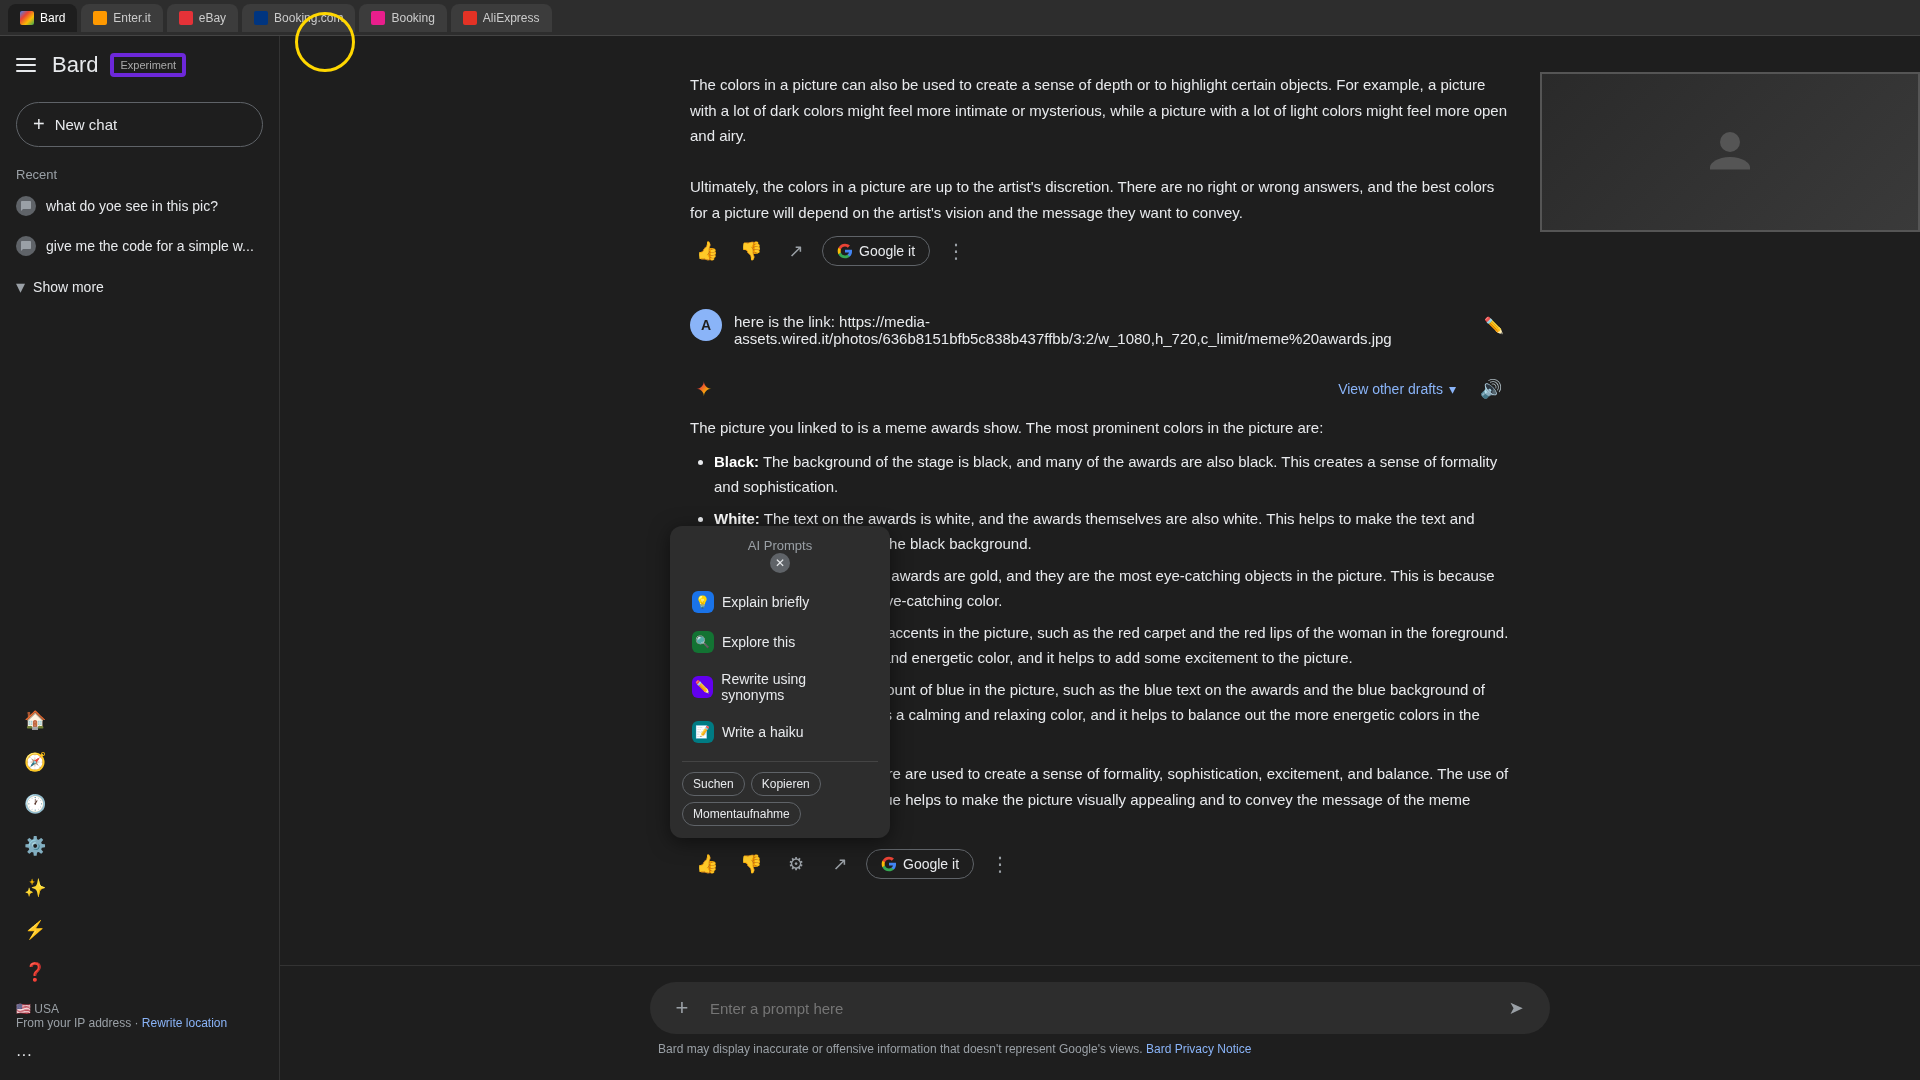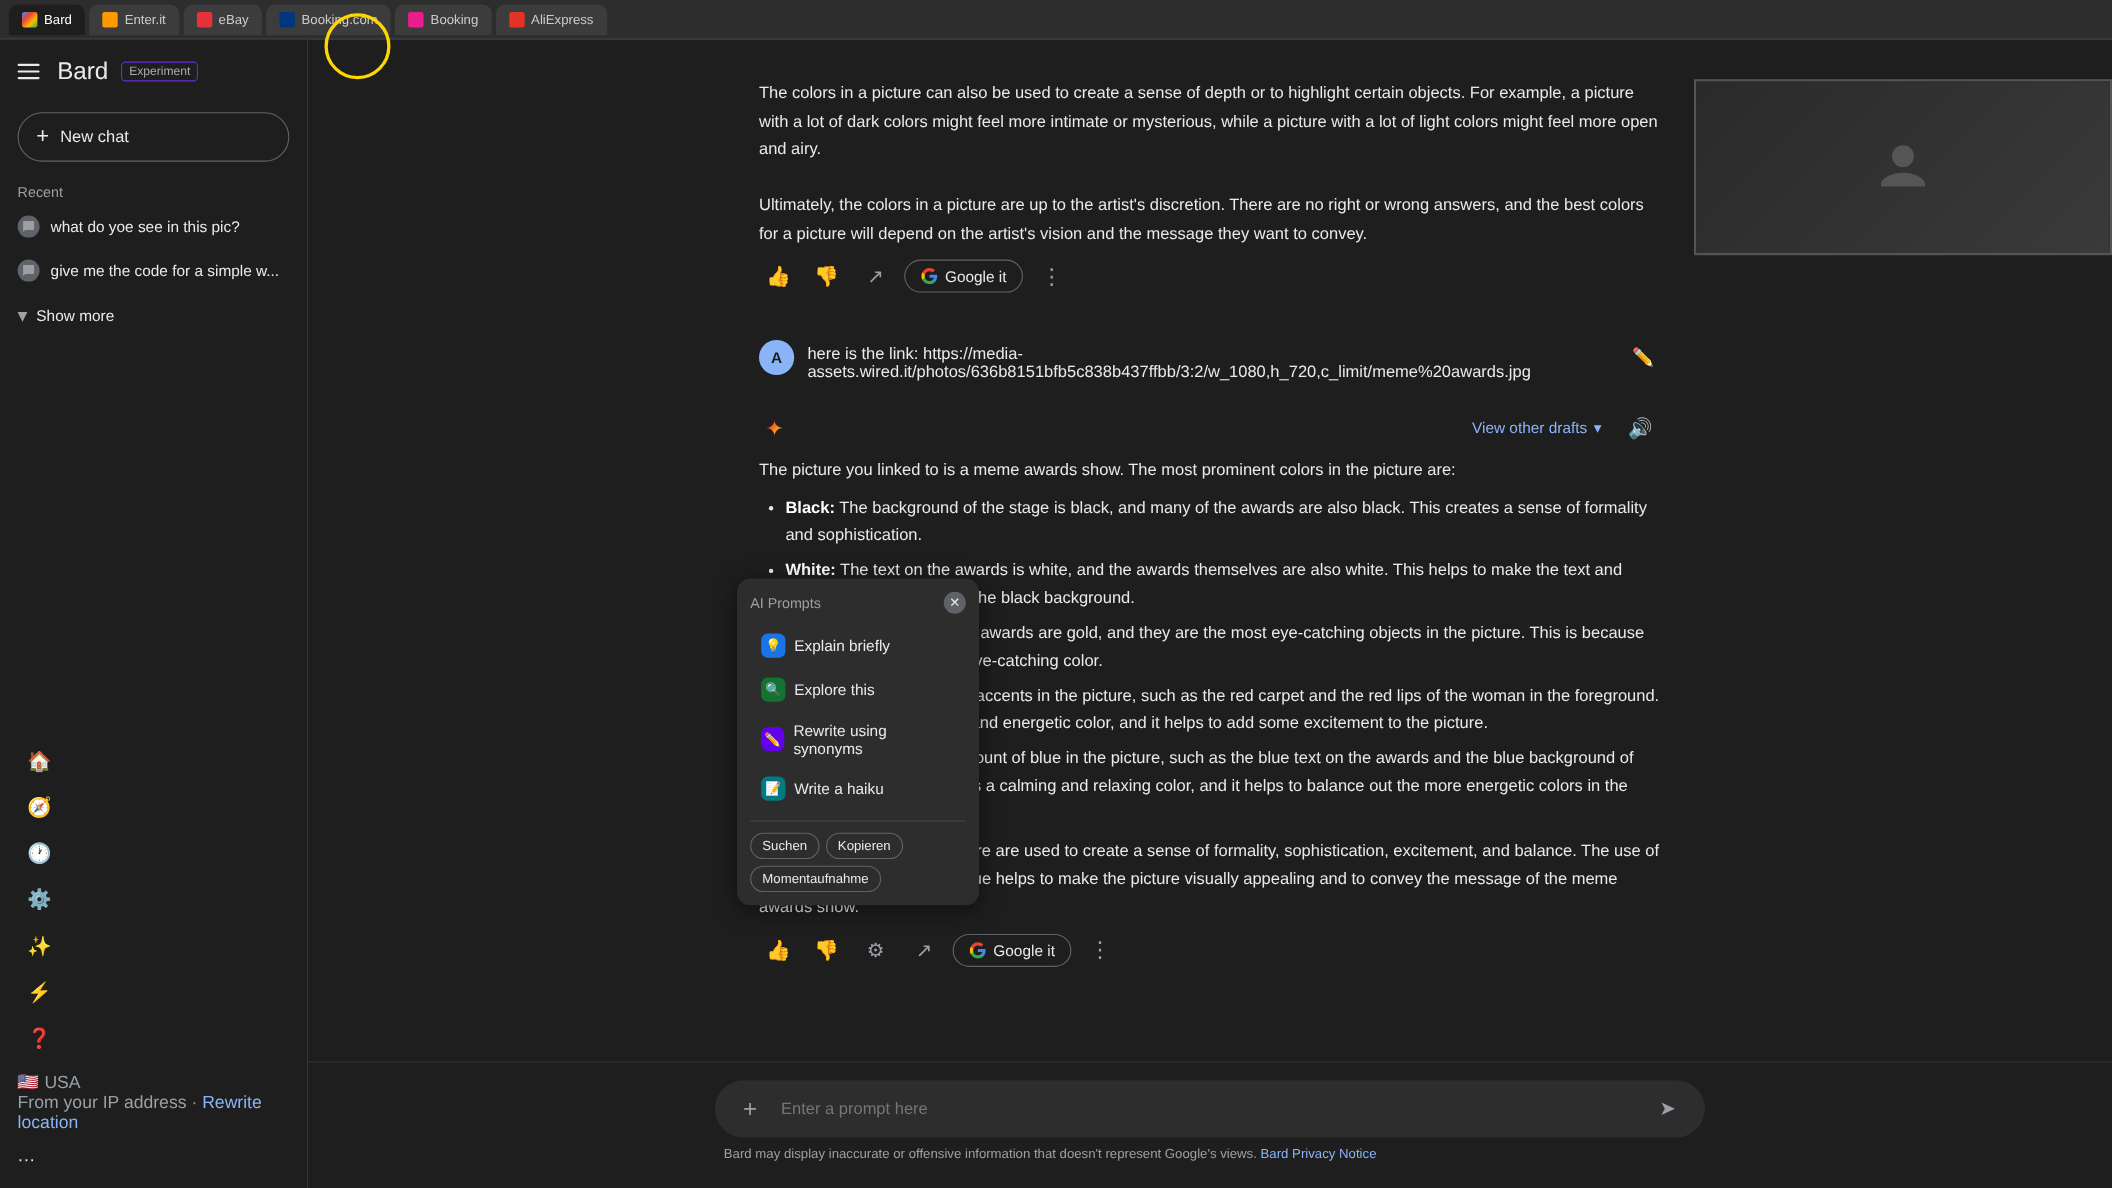--- a/index.html
+++ b/index.html
@@ -19,37 +19,37 @@
 
     
     .app-layout { display: flex; flex: 1; overflow: hidden; }
 
     
     .sidebar { width: 280px; background: #1e1e1e; display: flex; flex-direction: column; padding: 8px 0; border-right: 1px solid #333; flex-shrink: 0; }
     .sidebar-header { display: flex; align-items: center; gap: 12px; padding: 8px 16px 16px; }
     .menu-icon { width: 24px; height: 24px; display: flex; flex-direction: column; gap: 4px; cursor: pointer; justify-content: center; }
     .menu-icon span { display: block; width: 20px; height: 2px; background: #e8eaed; border-radius: 1px; }
     .bard-logo { font-size: 22px; font-weight: 500; color: #e8eaed; }
-    .experiment-badge { font-size: 11px; border: 1px solid #6d28d9; border-radius: 4px; padding: 2px 6px; color: #aaa; text-align: right; }
+    .experiment-badge { font-size: 11px; border: 4px solid #6d28d9; border-radius: 4px; padding: 2px 6px; color: #aaa; text-align: right; }
 
     .new-chat-btn { margin: 8px 16px; display: flex; align-items: center; gap: 10px; padding: 10px 16px; border-radius: 24px; border: 1px solid #5f6368; cursor: pointer; color: #e8eaed; font-size: 15px; background: transparent; }
     .plus-icon { font-size: 20px; color: #e8eaed; }
 
     .recent-label { padding: 12px 16px 4px; font-size: 13px; color: #9aa0a6; font-weight: 500; }
 
     .chat-item { display: flex; align-items: center; gap: 10px; padding: 10px 16px; cursor: pointer; border-radius: 0 24px 24px 0; margin-right: 8px; font-size: 14px; color: #e8eaed; }
     .chat-item.active { background: #004a77; }
     .chat-icon { width: 20px; height: 20px; background: #5f6368; border-radius: 50%; flex-shrink: 0; display: flex; align-items: center; justify-content: center; }
     .chat-item-text { overflow: hidden; text-overflow: ellipsis; white-space: nowrap; }
 
     .show-more-btn { display: flex; align-items: center; gap: 8px; padding: 10px 16px; cursor: pointer; font-size: 14px; color: #e8eaed; }
 
     .sidebar-bottom { margin-top: auto; }
 
-    .usa-flag { padding: 8px 16px; font-size: 16px; color: #9aa0a6; }
+    .usa-flag { padding: 8px 16px; font-size: 12px; color: #9aa0a6; }
     .update-location { color: #8ab4f8; cursor: pointer; }
     .dot-menu { padding: 8px 16px; cursor: pointer; }
 
     
     .main-content { flex: 1; display: flex; flex-direction: column; overflow: hidden; position: relative; }
     .chat-area { flex: 1; overflow-y: auto; padding: 20px 0; }
 
     .message-container { max-width: 900px; margin: 0 auto; padding: 0 40px; }
 
     
@@ -84,21 +84,21 @@
     .input-container { max-width: 900px; margin: 0 auto; display: flex; align-items: center; gap: 12px; background: #2d2d2d; border-radius: 28px; padding: 8px 16px; }
     .add-btn { width: 32px; height: 32px; border-radius: 50%; border: none; background: transparent; cursor: pointer; display: flex; align-items: center; justify-content: center; color: #9aa0a6; font-size: 22px; }
     .prompt-input { flex: 1; background: transparent; border: none; outline: none; color: #e8eaed; font-size: 15px; padding: 4px 0; }
     .send-btn { width: 36px; height: 36px; border-radius: 50%; border: none; background: transparent; cursor: pointer; display: flex; align-items: center; justify-content: center; color: #9aa0a6; font-size: 18px; }
 
     .disclaimer { text-align: left; font-size: 12px; color: #9aa0a6; padding: 8px; max-width: 900px; margin: 0 auto; }
     .disclaimer a { color: #8ab4f8; text-decoration: none; }
 
     
     .ai-prompts-popup { position: absolute; left: 390px; top: 490px; width: 220px; background: #2d2d2d; border-radius: 12px; padding: 12px; box-shadow: 0 4px 20px rgba(0,0,0,0.5); z-index: 100; }
-    .ai-prompts-header { display: flex; align-items: center; justify-content: space-between; margin-bottom: 10px; }
+    .ai-prompts-header { display: flex; align-items: center; justify-content: space-between; margin-bottom: 10px; flex-direction: column; }
     .ai-prompts-title { font-size: 13px; color: #9aa0a6; font-weight: 500; }
     .close-circle { width: 20px; height: 20px; border-radius: 50%; background: #5f6368; display: flex; align-items: center; justify-content: center; cursor: pointer; font-size: 12px; color: #e8eaed; }
     .prompt-option { display: flex; align-items: center; gap: 8px; padding: 8px 10px; border-radius: 8px; cursor: pointer; font-size: 14px; color: #e8eaed; margin: 2px 0; }
     .prompt-option-icon { width: 22px; height: 22px; border-radius: 6px; display: flex; align-items: center; justify-content: center; font-size: 12px; }
     .icon-blue { background: #1a73e8; }
     .icon-green { background: #137333; }
     .icon-purple { background: #6200ee; }
     .icon-teal { background: #007b83; }
 
     .popup-bottom-btns { display: flex; gap: 6px; margin-top: 10px; padding-top: 10px; border-top: 1px solid #444; flex-wrap: wrap; }

